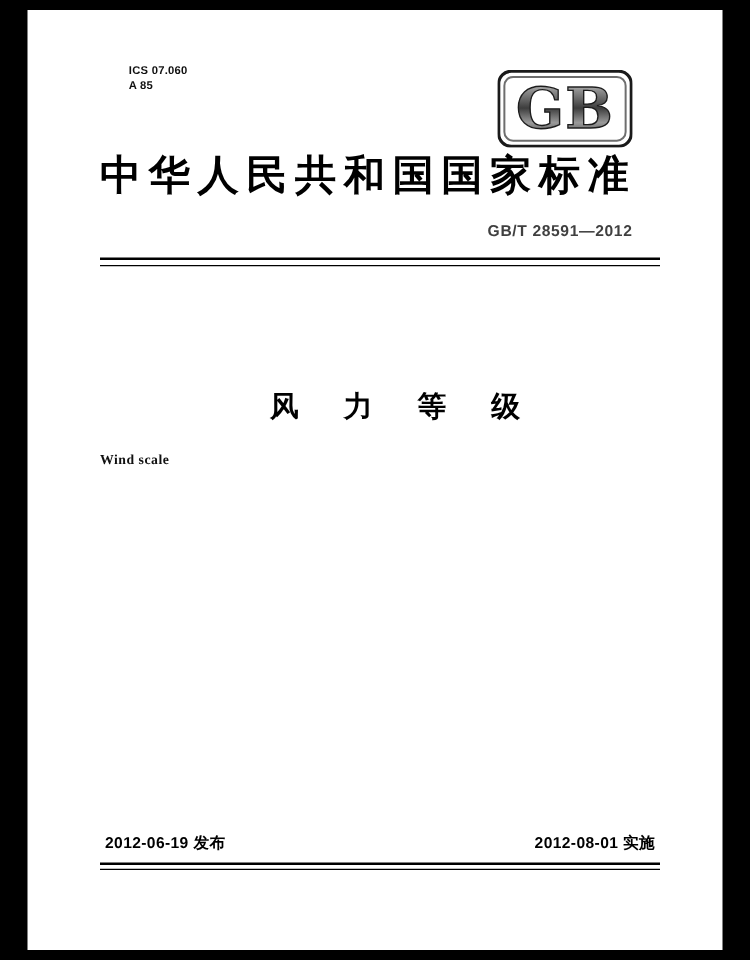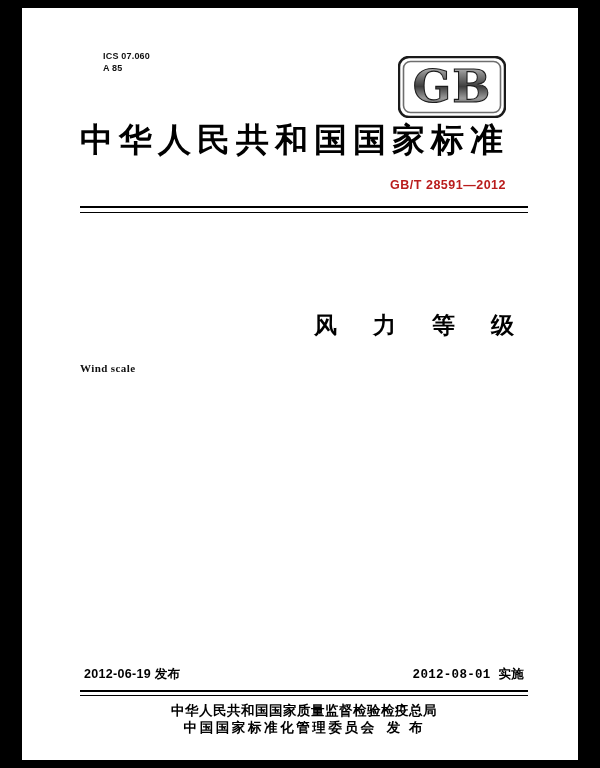--- a/index.html
+++ b/index.html
@@ -67,21 +67,21 @@
     white-space: nowrap;
   }
   
   .std-number {
     position: absolute;
     right: 22px;
     top: 140px;
     font-family: "Liberation Sans", sans-serif;
     font-size: 12.5px;
     font-weight: bold;
-    color: #b91c1c;
+    color: #404040;
     letter-spacing: 0.5px;
     text-align: center;
   }
   
   .rule-thick {
     position: absolute;
     left: 0;
     top: 168px;
     width: 448px;
     height: 2px;
@@ -92,24 +92,24 @@
     left: 0;
     top: 174px;
     width: 448px;
     height: 1px;
     background: #000;
   }
 
   
   .doc-title-cn {
     position: absolute;
-    left: 0;
+    left: 12px;
     top: 272px;
     width: 448px;
-    text-align: right;
+    text-align: center;
     font-family: "DejaVu Serif", serif;
     font-weight: bold;
     font-size: 23px;
     letter-spacing: 14px;
     text-indent: 14px;
     color: #000;
   }
   .doc-title-en {
     position: absolute;
     left: 0;
@@ -137,21 +137,21 @@
     font-family: "Liberation Sans", sans-serif;
     font-size: 12.5px;
     font-weight: bold;
     color: #000;
     letter-spacing: 0.3px;
   }
   .date-right {
     position: absolute;
     right: 4px;
     top: 0;
-    font-family: Liberation Mono, monospace;
+    font-family: Liberation Sans, sans-serif;
     font-size: 12.5px;
     font-weight: bold;
     color: #000;
     letter-spacing: 0.3px;
   }
   .rule-bottom-thick {
     position: absolute;
     left: 0;
     top: 652px;
     width: 448px;
@@ -234,21 +234,15 @@
     <div class="doc-title-en">Wind scale</div>
 
     <div class="date-row">
       <div class="date-left">2012-06-19 发布</div>
       <div class="date-right">2012-08-01 实施</div>
     </div>
 
     <div class="rule-bottom-thick"></div>
     <div class="rule-bottom-thin"></div>
 
-    <div class="issuer">
-      <div class="issuer-line1">中华人民共和国国家质量监督检验检疫总局</div>
-      <div class="issuer-line2">
-        <span>中国国家标准化管理委员会</span><span class="publish">发 布</span>
-      </div>
-    </div>
 
   </div>
 </div>
 
 </body></html>

